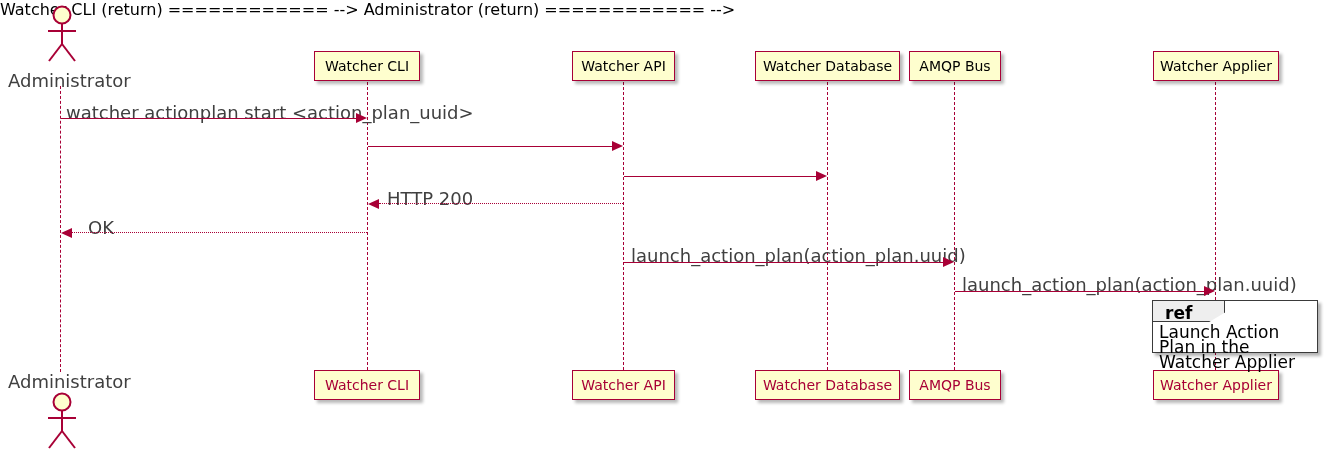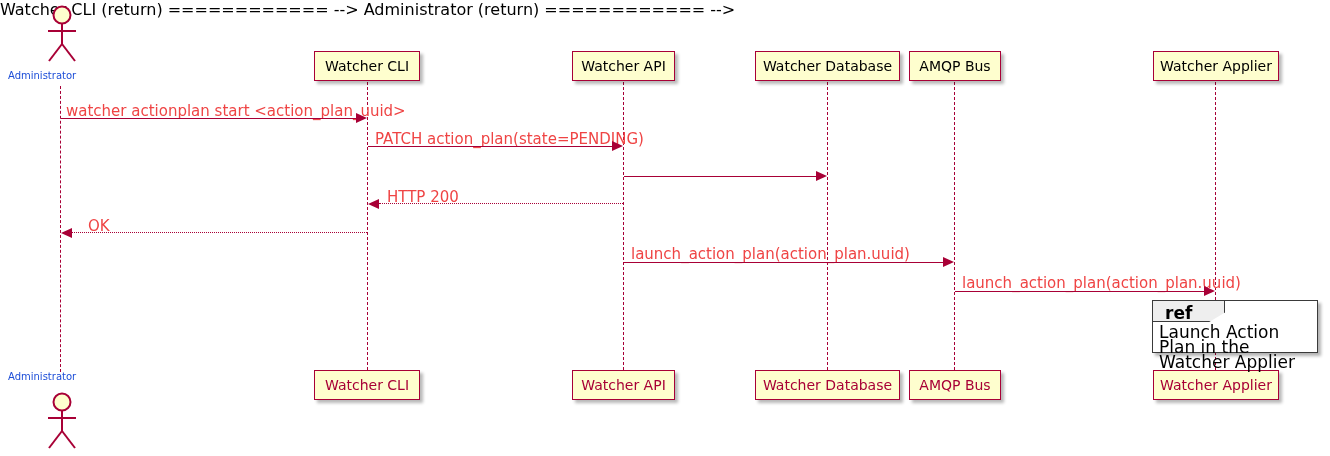--- a/index.html
+++ b/index.html
@@ -46,22 +46,22 @@
   .participant.top   { color: #000000; }
   .participant.bot   { color: #A80036; }
 
   
   .actor {
     position: absolute;
     z-index: 4;
   }
   .actor-label {
     position: absolute;
-    font-size: 10px;
-    color: #1d4ed8;
+    font-size: 18px;
+    color: #404040;
     white-space: nowrap;
     z-index: 4;
   }
 
   
   .msg-line {
     position: absolute;
     height: 0;
     border-top: 1.5px solid #A80036;
     z-index: 3;
@@ -79,22 +79,22 @@
     border-bottom: 5px solid transparent;
     border-left: 11px solid #A80036;
   }
   .arrow-head.left {
     border-top: 5px solid transparent;
     border-bottom: 5px solid transparent;
     border-right: 11px solid #A80036;
   }
   .msg-label {
     position: absolute;
-    font-size: 15px;
-    color: #ef4444;
+    font-size: 18px;
+    color: #404040;
     white-space: nowrap;
     z-index: 3;
   }
 
   
   .ref-box {
     position: absolute;
     box-sizing: border-box;
     background: #FFFFFF;
     border: 1.5px solid #3A3A3A;
@@ -175,21 +175,20 @@
   <div class="participant top" style="left:1153px; top:51px; width:126px;">
     <span>Watcher Applier</span>
   </div>
 
   
   <div class="msg-label" style="left:66px; top:102px;">watcher actionplan start &lt;action_plan_uuid&gt;</div>
   <div class="msg-line" style="left:61px; top:118px; width:295px;"></div>
   <div class="arrow-head right" style="left:356px; top:113px;"></div>
 
   
-  <div class="msg-label" style="left:375px; top:130px;">PATCH action_plan(state=PENDING)</div>
   <div class="msg-line" style="left:368px; top:146px; width:244px;"></div>
   <div class="arrow-head right" style="left:612px; top:141px;"></div>
 
   
   <div class="msg-line" style="left:624px; top:176px; width:192px;"></div>
   <div class="arrow-head right" style="left:816px; top:171px;"></div>
 
    Watcher CLI (return) ============ --&gt;
   <div class="msg-label" style="left:387px; top:188px;">HTTP 200</div>
   <div class="msg-line dotted" style="left:379px; top:203px; width:244px;"></div>

